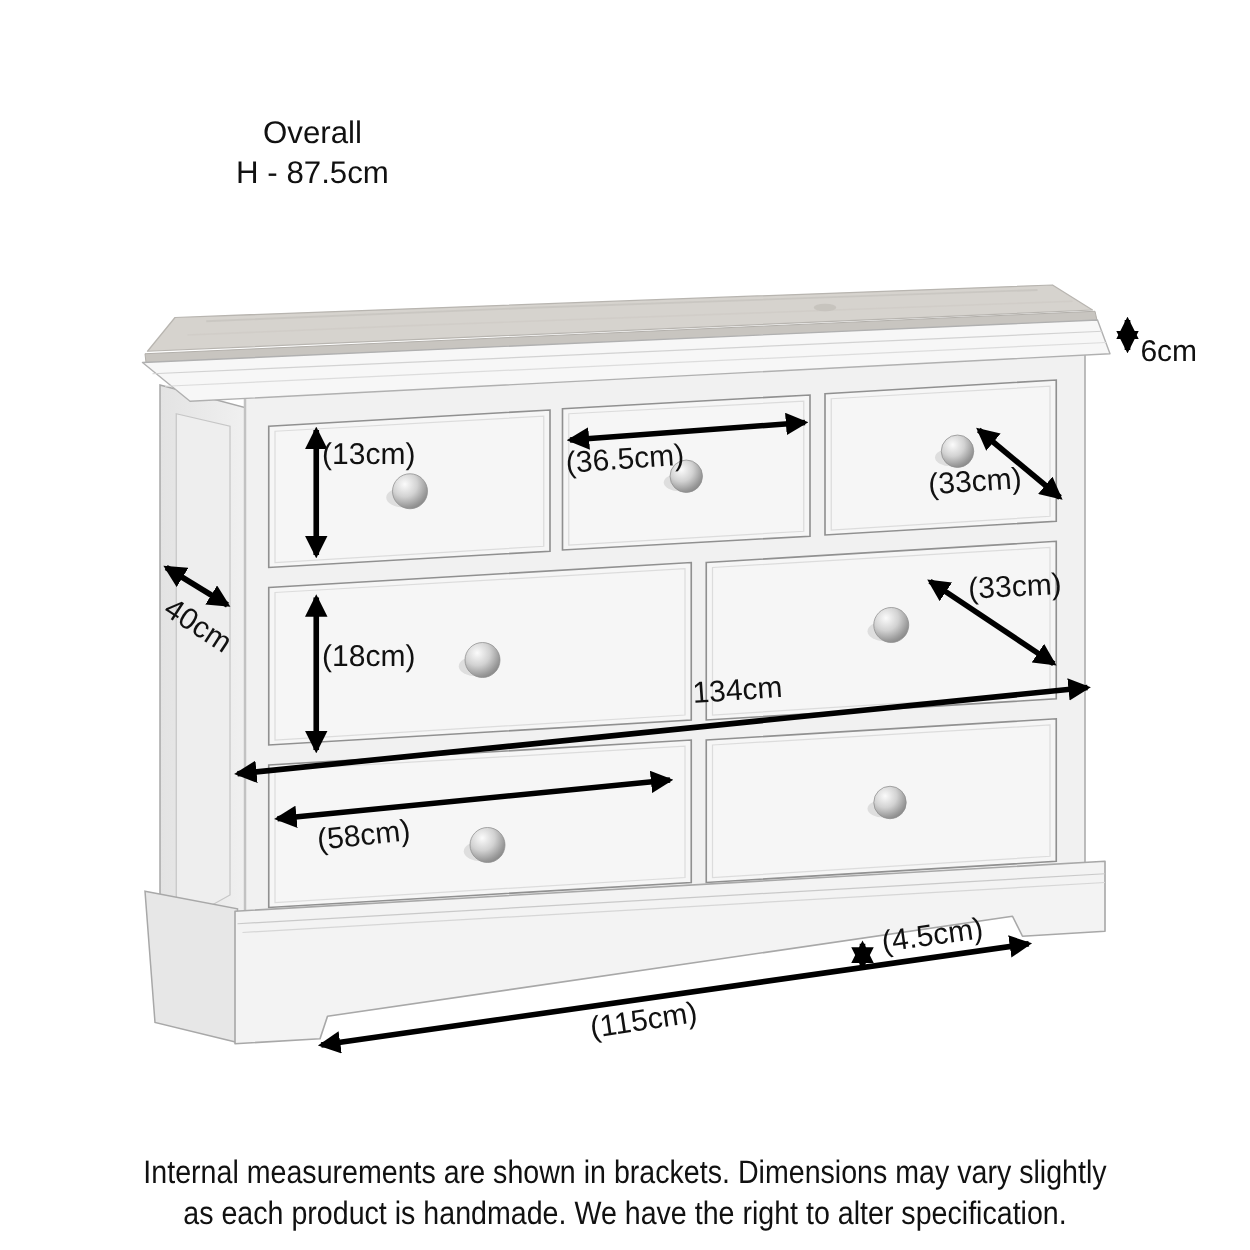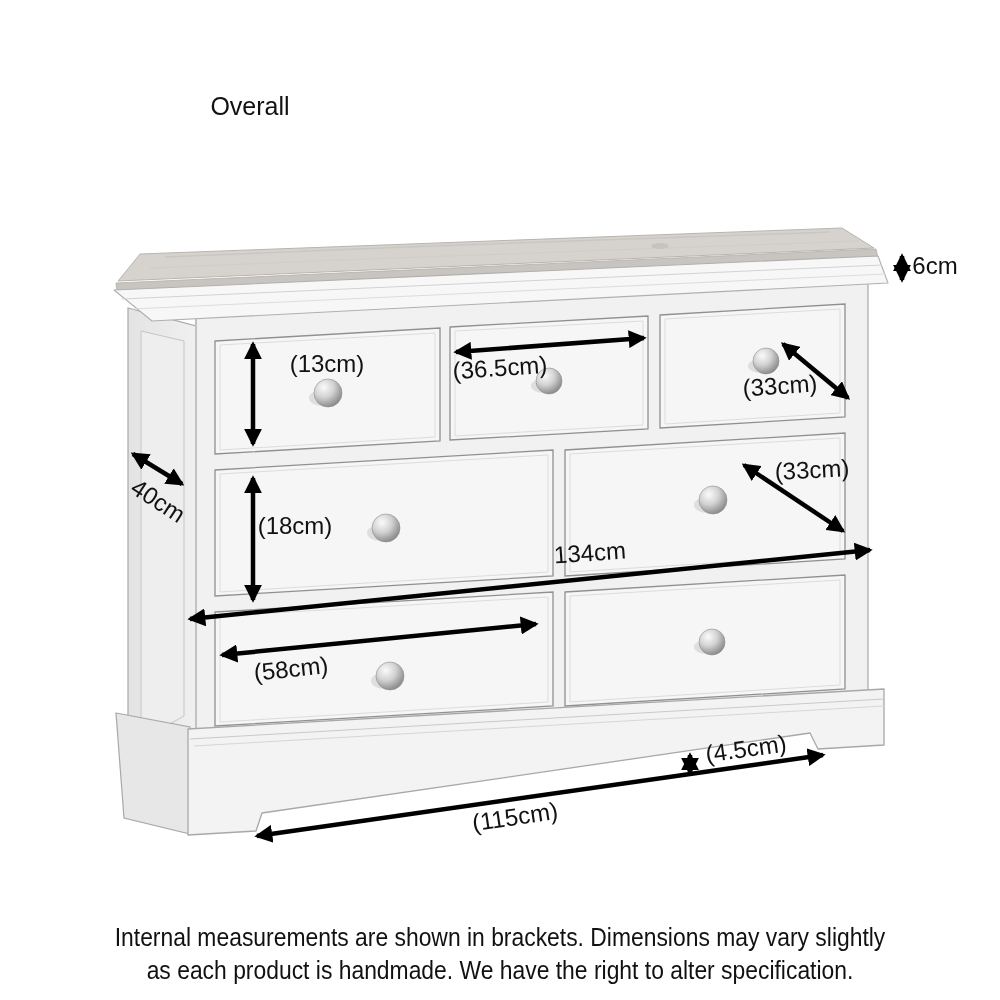--- a/index.html
+++ b/index.html
@@ -102,24 +102,25 @@
       <line x1="744" y1="465" x2="843" y2="531"></line>
       <line x1="190" y1="619" x2="870" y2="550"></line>
       <line x1="222" y1="655" x2="536" y2="624"></line>
       <line x1="690" y1="755" x2="690" y2="773"></line>
       <line x1="257" y1="836" x2="823" y2="755"></line>
     </g>
   </svg>
 
   <div class="overall-block">
     <div>Overall</div>
+    <div>H - 87.5cm</div>
   </div>
 
-  <span class="dim-label" style="left:935px;top:266px;">6cm</span>
-  <span class="dim-label" style="left:295px;top:364px;margin-left:32px;">(13cm)</span>
+  <span class="dim-label" style="left:935px;top:282px;">6cm</span>
+  <span class="dim-label" style="left:295px;top:364px;">(13cm)</span>
   <span class="dim-label" style="left:500px;top:368px;transform:translate(-50%,-50%) rotate(-4deg);">(36.5cm)</span>
   <span class="dim-label" style="left:780px;top:386px;transform:translate(-50%,-50%) rotate(-4deg);">(33cm)</span>
   <span class="dim-label" style="left:158px;top:501px;transform:translate(-50%,-50%) rotate(33deg);">40cm</span>
   <span class="dim-label" style="left:295px;top:526px;">(18cm)</span>
   <span class="dim-label" style="left:812px;top:470px;transform:translate(-50%,-50%) rotate(-3deg);">(33cm)</span>
   <span class="dim-label" style="left:590px;top:553px;transform:translate(-50%,-50%) rotate(-4deg);">134cm</span>
   <span class="dim-label" style="left:291px;top:669px;transform:translate(-50%,-50%) rotate(-6deg);">(58cm)</span>
   <span class="dim-label" style="left:746px;top:749px;transform:translate(-50%,-50%) rotate(-8deg);">(4.5cm)</span>
   <span class="dim-label" style="left:515px;top:817px;transform:translate(-50%,-50%) rotate(-8.5deg);">(115cm)</span>
 

